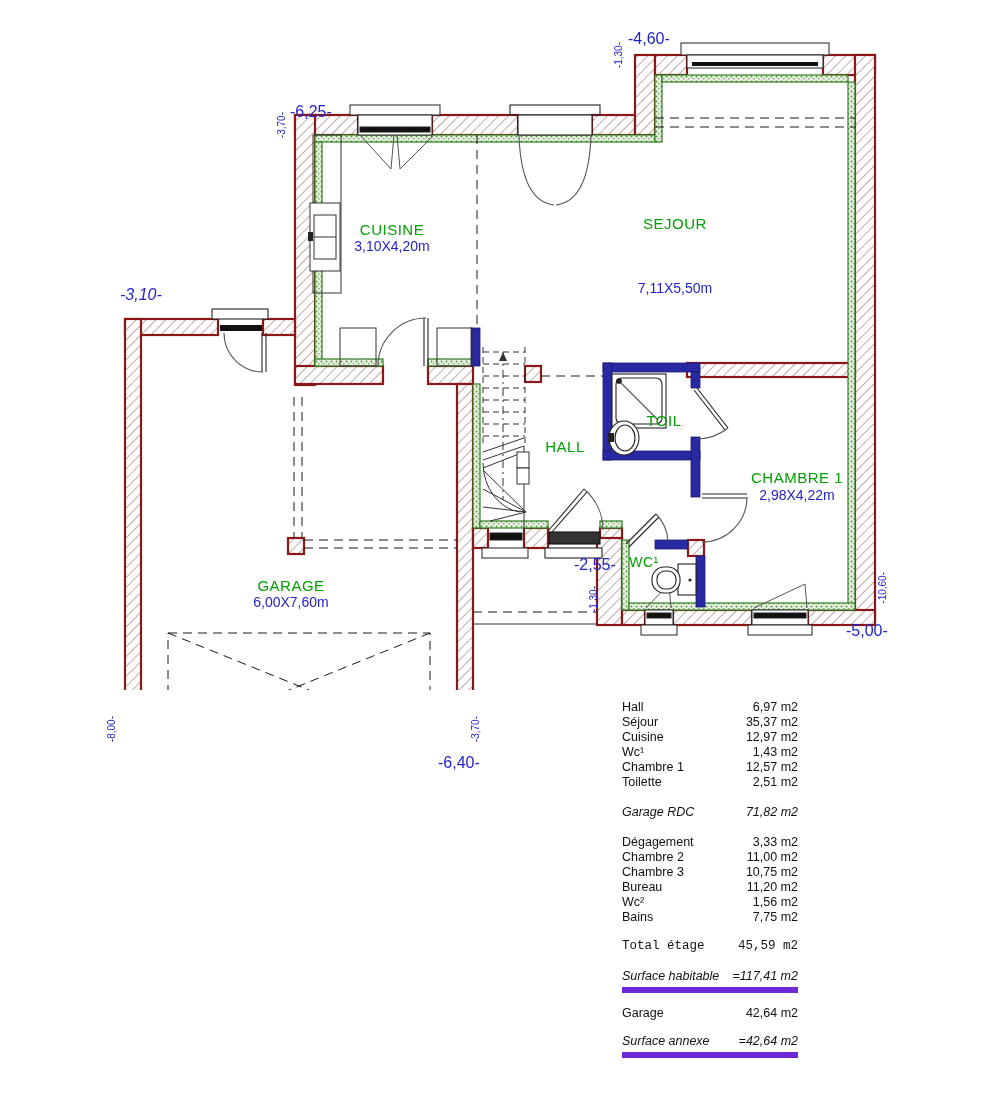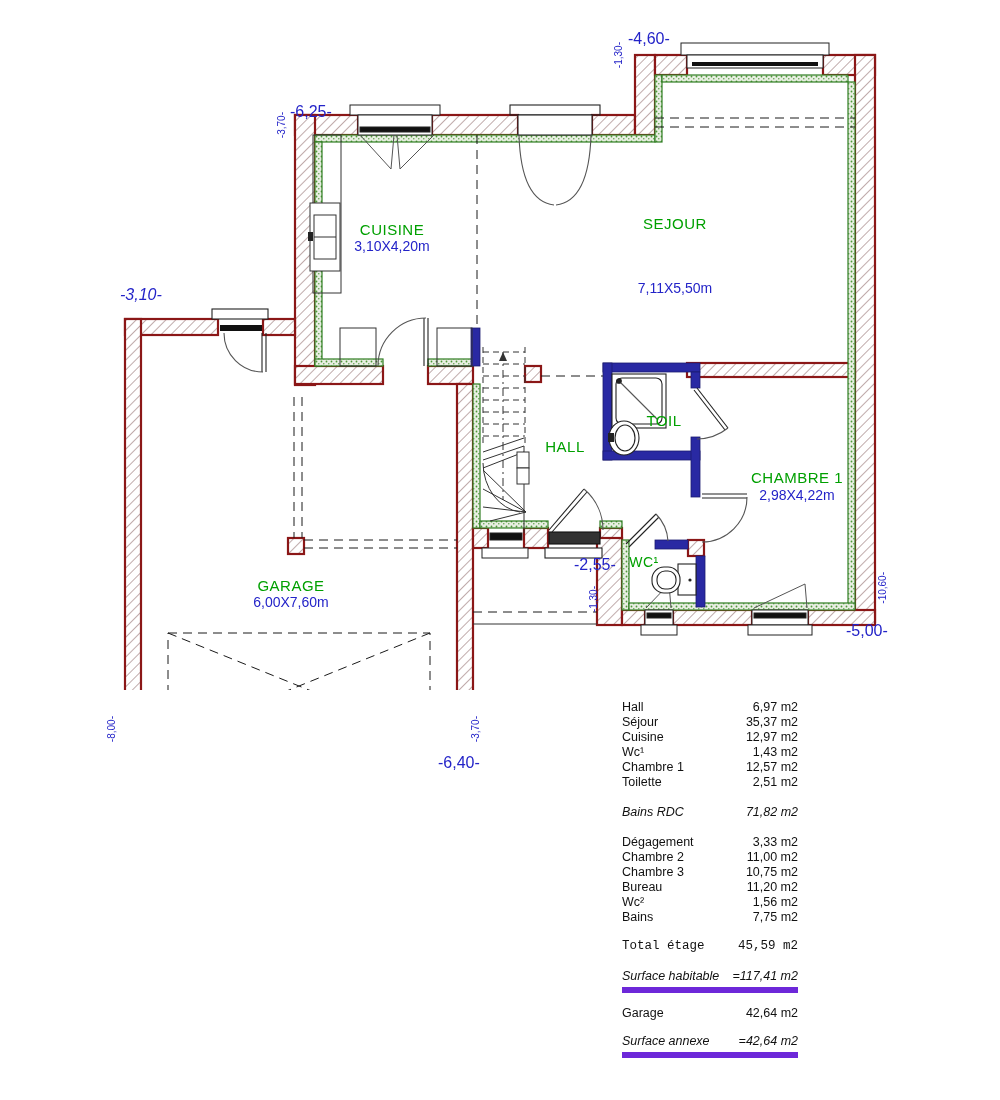--- a/index.html
+++ b/index.html
@@ -281,21 +281,21 @@
   <div class="trow">
         <span>Chambre 1</span>
         <span>12,57 m2</span>
       </div>
   <div class="trow">
         <span>Toilette</span>
         <span>2,51 m2</span>
       </div>
 
   <div class="trow it gap15">
-        <span>Bains RDC</span>
+        <span>Garage RDC</span>
         <span>71,82 m2</span>
       </div>
 
   <div class="trow gap15">
         <span>Dégagement</span>
         <span>3,33 m2</span>
       </div>
   <div class="trow">
         <span>Chambre 2</span>
         <span>11,00 m2</span>

